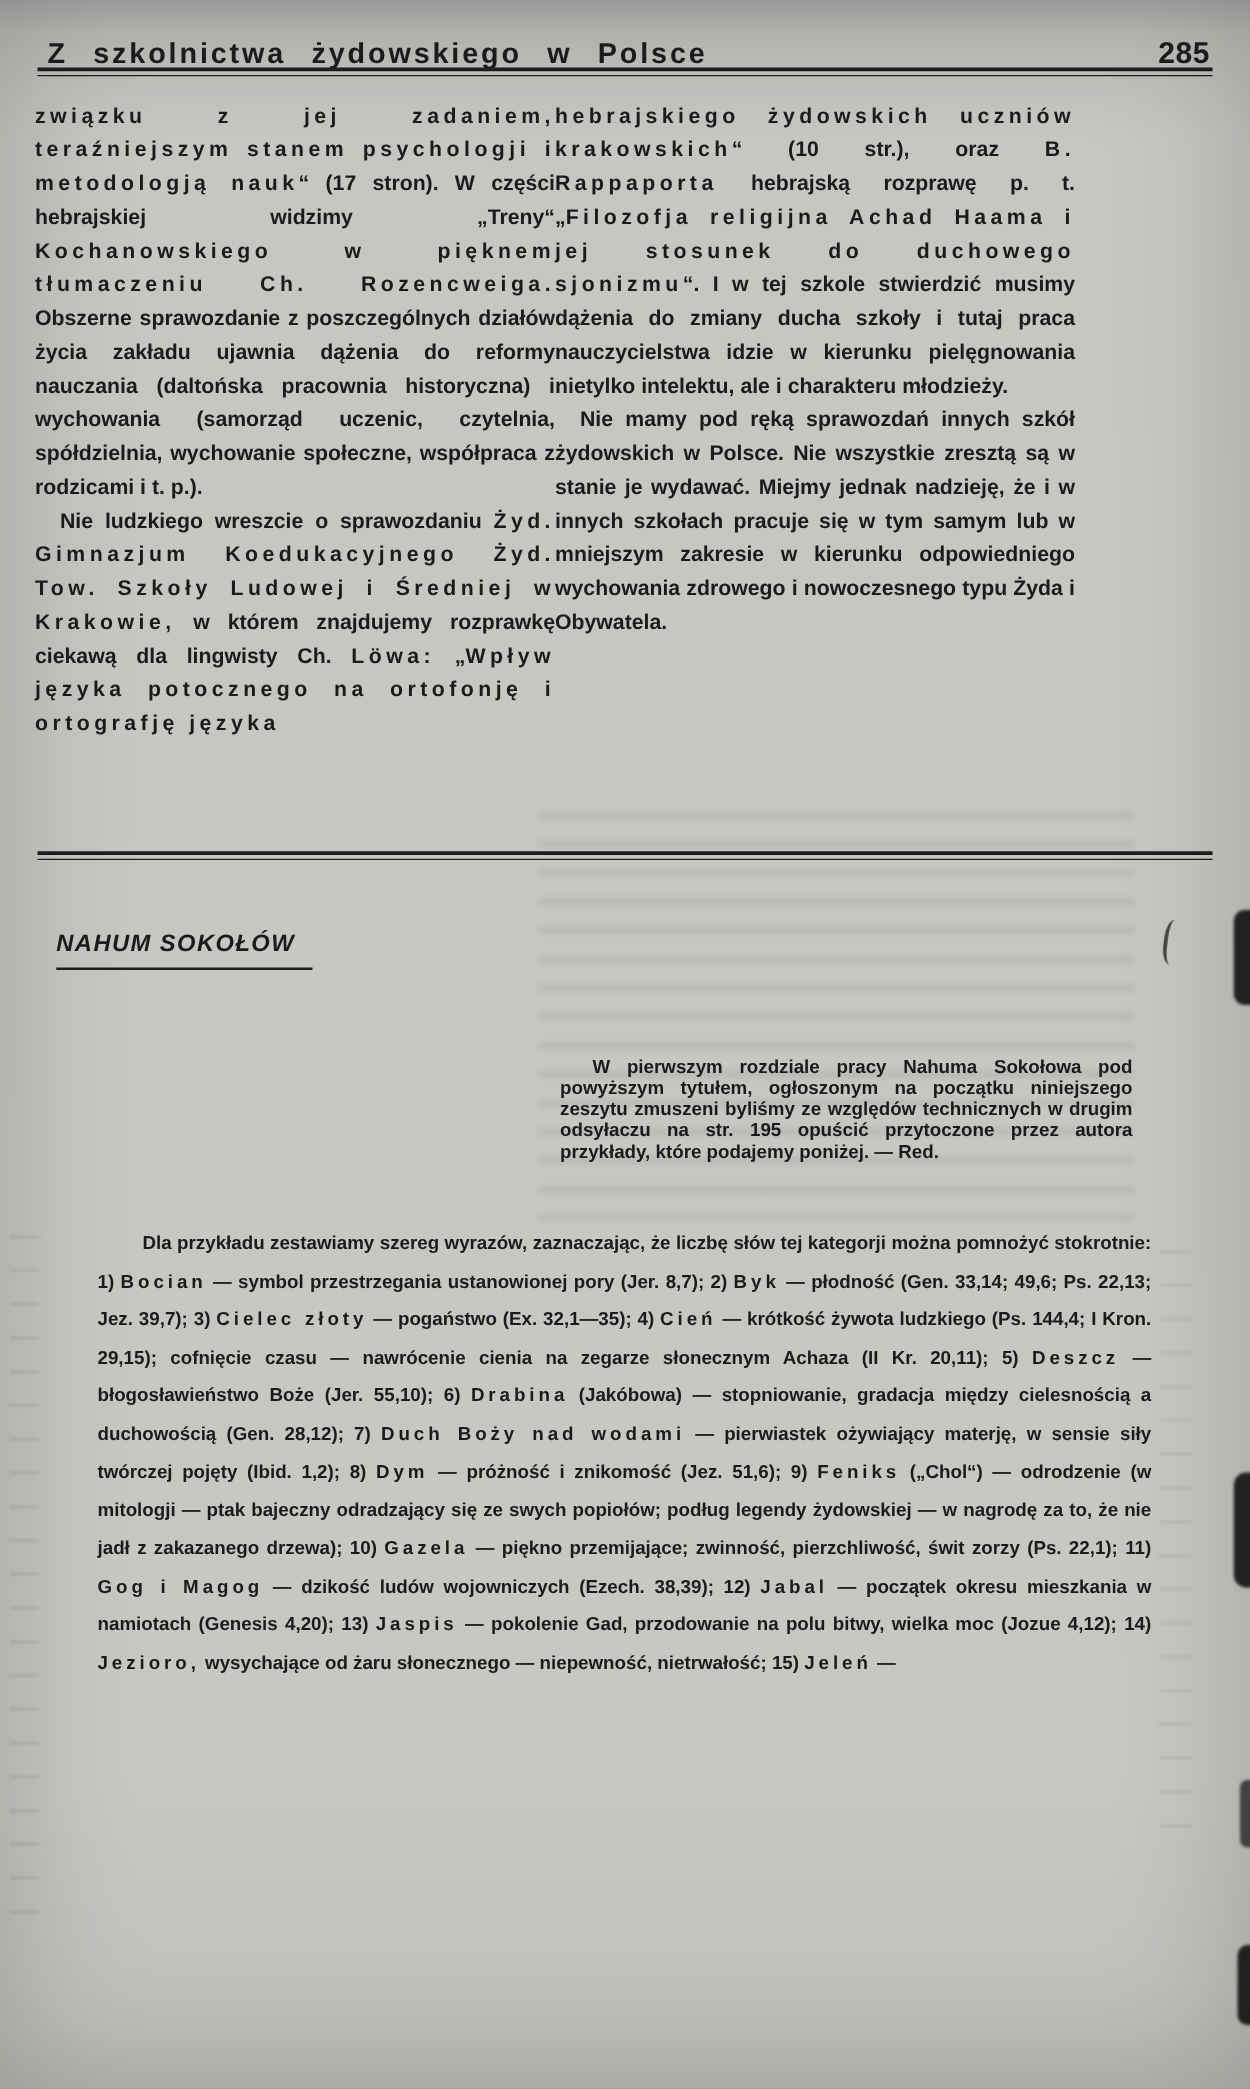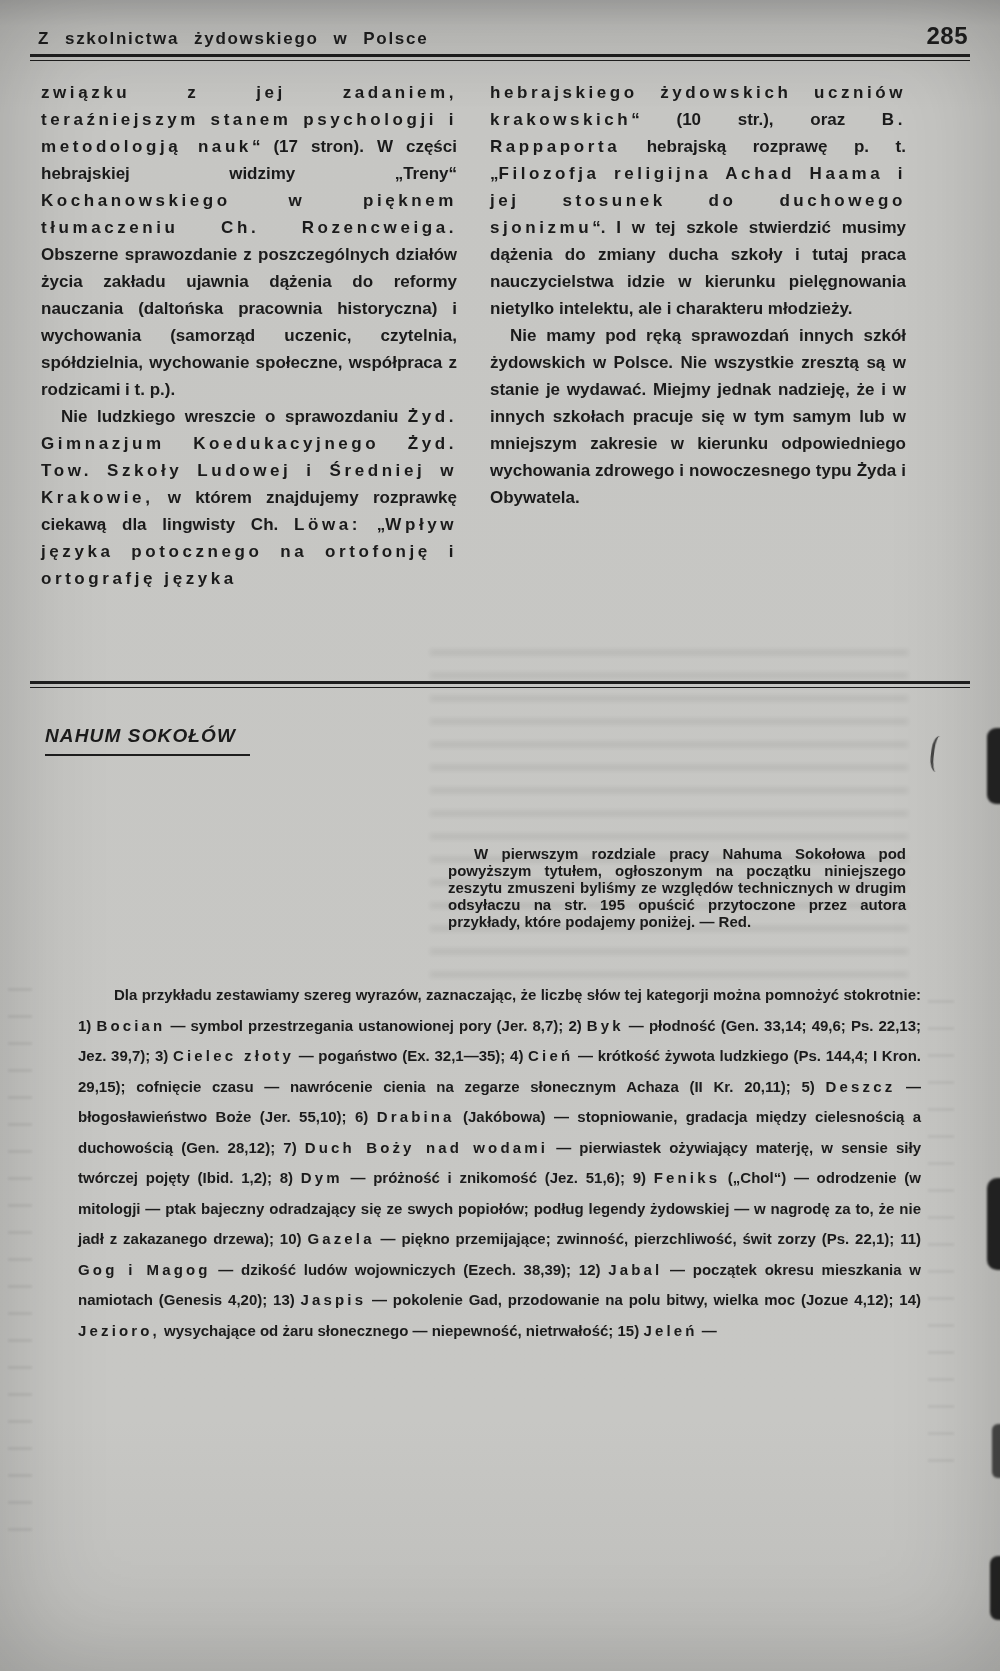--- a/index.html
+++ b/index.html
@@ -6,36 +6,36 @@
   .sheet{
     position:relative;width:1000px;height:1671px;overflow:hidden;
     background:linear-gradient(180deg,#ababa9 0px,#bdbdba 26px,#c6c6c3 110px,#c7c7c4 1420px,#bdbdba 1671px);
     box-shadow:inset 0 0 110px rgba(0,0,0,.20);
     font-family:"Liberation Sans",sans-serif;
     color:#1b1b1b;
     -webkit-font-smoothing:antialiased;
   }
   
   .page-header{position:absolute;top:16px;left:38px;right:32px;display:flex;justify-content:space-between;align-items:baseline;}
-  .running-title{font-size:17px;font-weight:700;letter-spacing:.10em;word-spacing:.5em;margin-top:13px;}
+  .running-title{font-size:23px;font-weight:700;letter-spacing:.10em;word-spacing:.5em;margin-top:13px;}
   .page-number{font-size:24px;font-weight:700;letter-spacing:.02em;}
   .rule-double{position:absolute;left:30px;right:30px;}
   .rule-thick{height:3px;background:#1d1d1d;}
   .rule-thin{height:1.5px;background:#1d1d1d;margin-top:2.5px;}
   .header-rule{top:54px;}
   .section-rule{top:681px;}
   
-  .columns{position:absolute;top:79px;left:41px;width:866px;display:flex;gap:33px;}
+  .columns{position:absolute;top:79px;left:28px;width:866px;display:flex;}
   .col{width:416px;font-size:17px;line-height:27px;font-weight:700;text-align:justify;}
   .para{margin:0;}
   .indent{text-indent:20px;}
   .seg-sp{letter-spacing:.21em;}
   .signature{margin:15px 0 0 5px;font-style:italic;font-weight:700;font-size:16px;letter-spacing:.04em;text-align:left;}
   
-  .byline{position:absolute;left:45px;top:725px;font-size:19px;font-style:italic;font-weight:700;letter-spacing:.06em;border-bottom:2px solid #1d1d1d;padding:0 14px 7px 0;}
+  .byline{position:absolute;left:45px;top:745px;font-size:19px;font-style:italic;font-weight:700;letter-spacing:.06em;border-bottom:2px solid #1d1d1d;padding:0 14px 7px 0;}
   .article-title{position:absolute;left:42px;top:789px;margin:0;font-size:29px;font-weight:700;letter-spacing:.035em;word-spacing:.22em;}
   .editorial-note{position:absolute;left:448px;top:845px;width:458px;font-size:15px;line-height:17px;font-weight:700;text-align:justify;text-indent:26px;}
   .main-paragraph{position:absolute;left:78px;top:980px;width:843px;margin:0;font-size:15px;line-height:30.5px;font-weight:700;text-align:justify;text-indent:36px;}
   
   .ghost{position:absolute;pointer-events:none;}
   .ghost-center{left:430px;top:642px;width:478px;height:344px;opacity:.05;
     background:repeating-linear-gradient(180deg,transparent 0 7px,#000 7px 14px,transparent 14px 23px);filter:blur(2px);}
   .ghost-left{left:8px;top:988px;width:24px;height:560px;opacity:.06;
     background:repeating-linear-gradient(180deg,#000 0 3px,transparent 3px 27px);filter:blur(1px);}
   .ghost-right{left:928px;top:1000px;width:26px;height:470px;opacity:.05;

